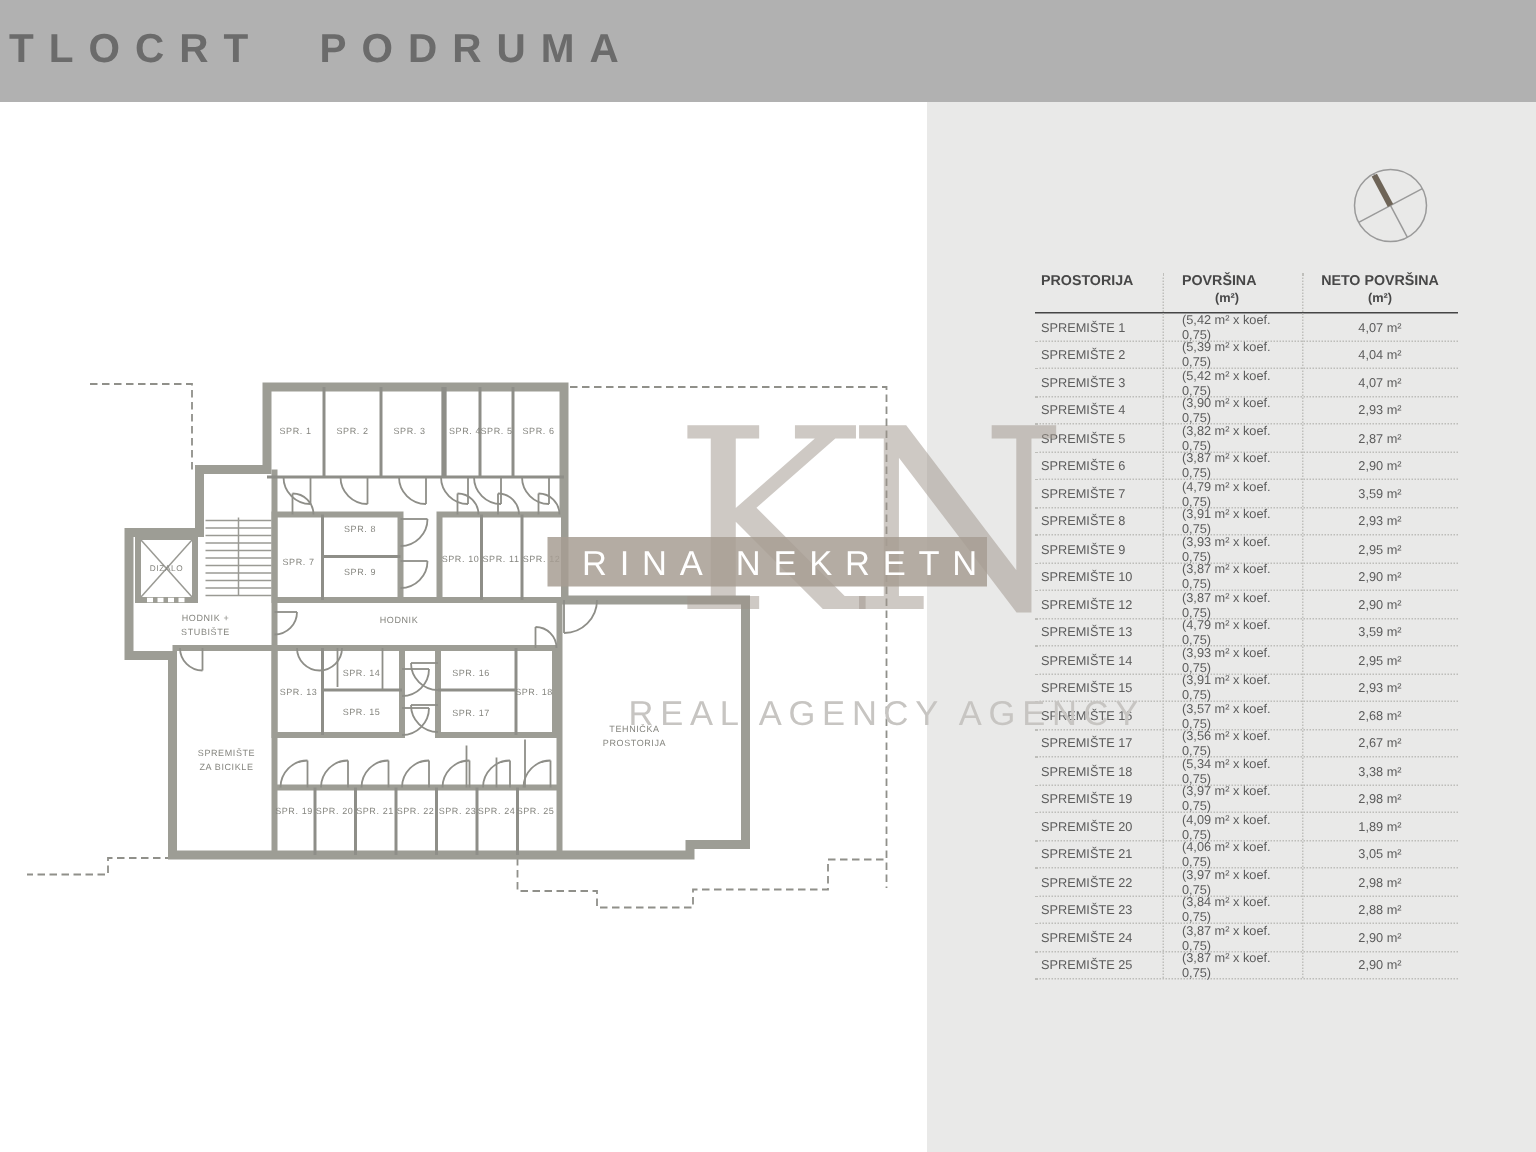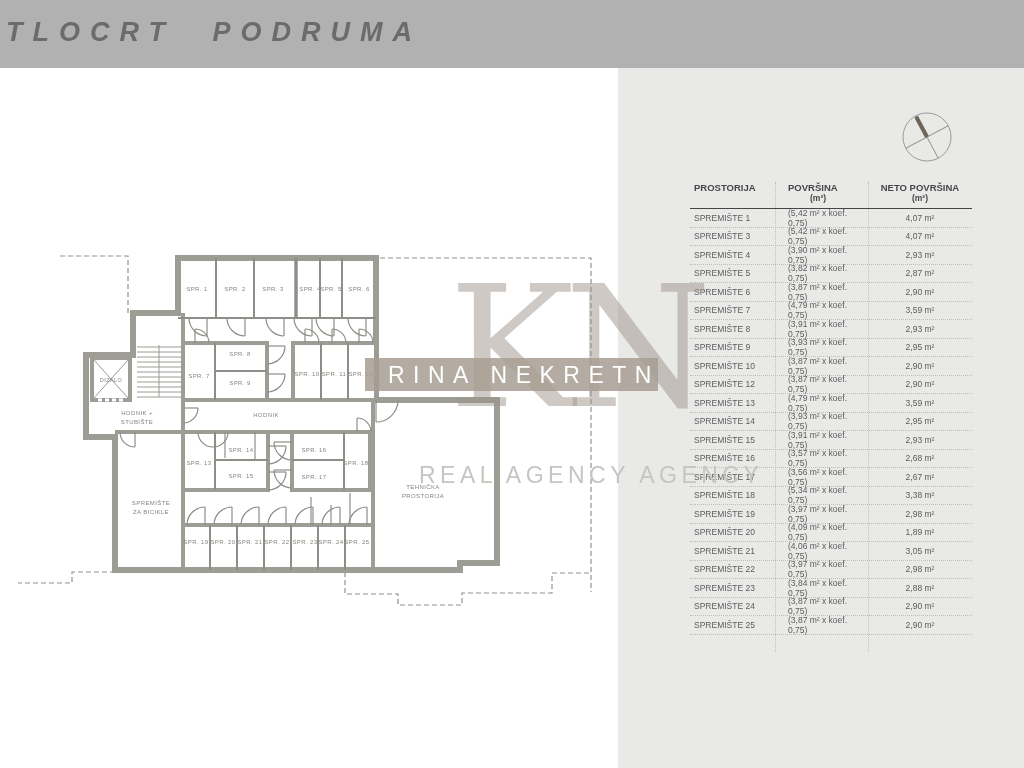--- a/index.html
+++ b/index.html
@@ -1,21 +1,21 @@
 <!DOCTYPE html>
 <html><head>
 <meta charset="utf-8">
 <style>
   html,body{margin:0;padding:0;}
   .page{position:relative;width:1024px;height:768px;background:#ffffff;overflow:hidden;
         font-family:"Liberation Sans", sans-serif;}
   
   .header{position:absolute;left:0;top:0;width:1024px;height:68px;background:#b1b1b1;}
   .title{position:absolute;left:6px;top:17px;font-size:27px;font-weight:bold;color:#6b6b6b;
-         letter-spacing:10px;word-spacing:20px;white-space:nowrap;font-style:italic;}
+         letter-spacing:10px;word-spacing:20px;white-space:nowrap;}
   
   .panel{position:absolute;left:618px;top:68px;width:406px;height:700px;background:#e9e9e8;z-index:1;}
   .compass{position:absolute;left:900px;top:110px;z-index:2;}
   
   .plan{position:absolute;left:0;top:0;z-index:2;}
   
   .plabel{position:absolute;transform:translate(-50%,-50%);font-size:6px;color:#85857f;
           letter-spacing:0.4px;white-space:nowrap;z-index:3;text-align:center;line-height:1.5;}
   .plabel.tiny{font-size:5.5px;}
   .plabel span{display:block;}
@@ -255,20 +255,25 @@
         <span class="sub">(m²)</span>
       </div>
     </div>
     <div class="tbody">
       <div class="trow">
           <div class="c1">SPREMIŠTE 1</div>
           <div class="c2">(5,42 m² x koef. 0,75)</div>
           <div class="c3">4,07 m²</div>
         </div>
         <div class="trow">
+          <div class="c1">SPREMIŠTE 2</div>
+          <div class="c2">(5,39 m² x koef. 0,75)</div>
+          <div class="c3">4,04 m²</div>
+        </div>
+        <div class="trow">
           <div class="c1">SPREMIŠTE 3</div>
           <div class="c2">(5,42 m² x koef. 0,75)</div>
           <div class="c3">4,07 m²</div>
         </div>
         <div class="trow">
           <div class="c1">SPREMIŠTE 4</div>
           <div class="c2">(3,90 m² x koef. 0,75)</div>
           <div class="c3">2,93 m²</div>
         </div>
         <div class="trow">

